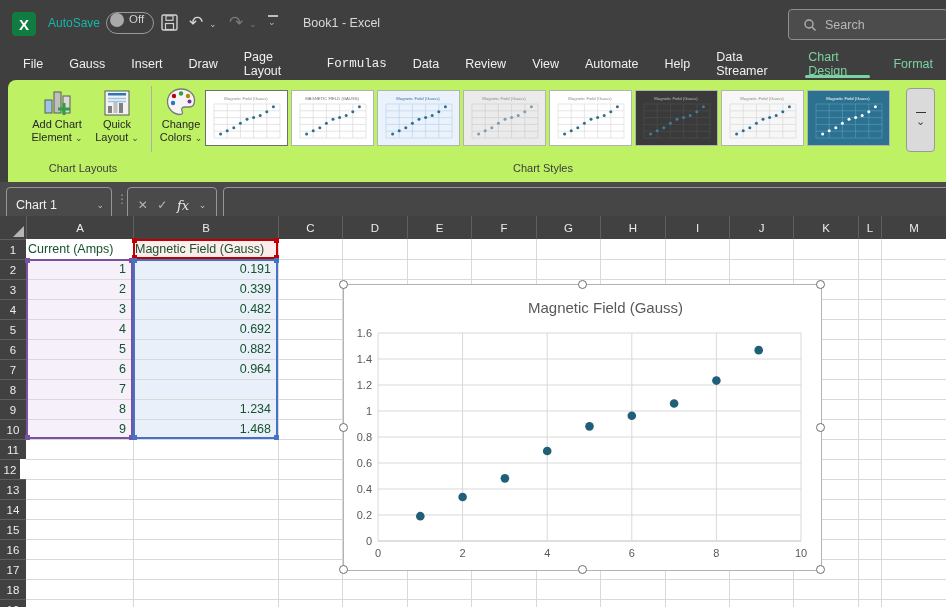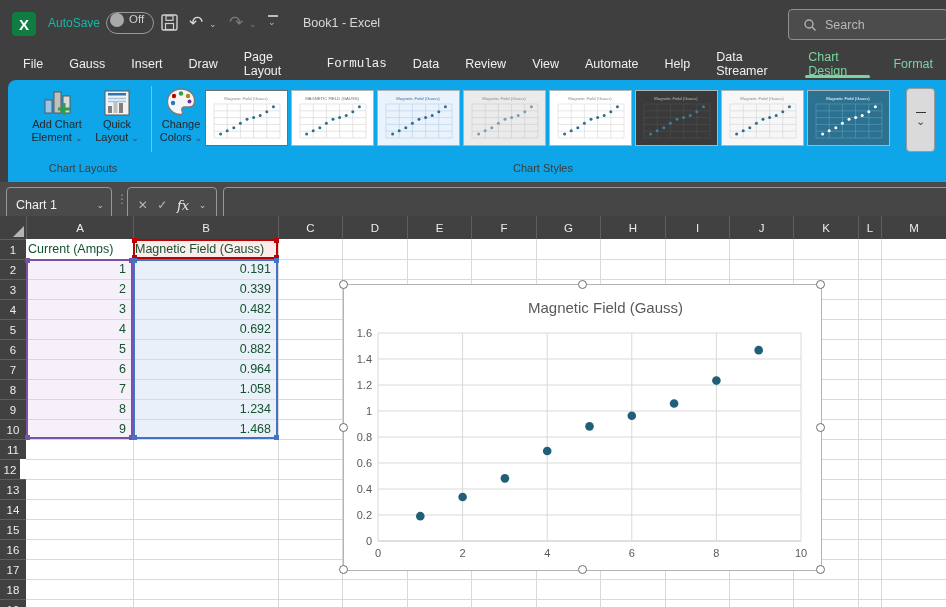--- a/index.html
+++ b/index.html
@@ -19,21 +19,21 @@
   .qat-chev{color:#bdbdbd;font-size:9px;top:19px;}
   #workbook-title{left:303px;top:16px;color:#d9d9d9;font-size:12.5px;}
   #search-box{left:788px;top:9px;width:158px;height:29px;background:#4c4c4c;border:1px solid #8f8f8f;
     border-radius:4px;display:flex;align-items:center;color:#b8b8b8;font-size:12.5px;}
   
   #tab-row{left:10px;top:47px;height:33px;display:flex;align-items:center;}
   .tab{color:#f0f0f0;font-size:12.5px;padding:0 13px;height:33px;display:flex;align-items:center;position:relative;}
   .tab.contextual{color:#7bd3a2;}
   .tab.active::after{content:"";position:absolute;left:10px;right:10px;bottom:2px;height:3px;background:#7bd3a2;border-radius:2px;}
   
-  #ribbon{left:8px;top:80px;width:938px;height:102px;background:#0ea5e9;border-radius:8px 0 0 0;}
+  #ribbon{left:8px;top:80px;width:938px;height:102px;background:#bef264;border-radius:8px 0 0 0;}
   .rb-button{position:absolute;display:flex;flex-direction:column;align-items:center;}
   .rb-label{font-size:11px;color:#262626;line-height:13px;text-align:center;}
   .chev{font-size:9px;color:#444;}
   .rb-divider{position:absolute;width:1px;background:#aeaeae;}
   .group-label{position:absolute;top:82px;font-size:11px;color:#3c3c3c;text-align:center;}
   #gallery{position:absolute;left:197px;top:10px;height:58px;display:flex;gap:3px;}
   .thumb{width:83px;height:56px;border:1px solid #b3b3b3;background:#fff;box-sizing:border-box;}
   .thumb.selected{border:1.6px solid #6e6e6e;}
   #gallery-more{position:absolute;left:898px;top:8px;width:27px;height:62px;border:1px solid #9a9a9a;
     border-radius:4px;background:#dadada;display:flex;flex-direction:column;align-items:center;justify-content:center;color:#333;}
@@ -458,21 +458,20 @@
     <div class="cell-text num" style="left: 135px; top: 63px; width: 141px; height: 20px;">0.339</div>
     <div class="cell-text num" style="left: 28px; top: 83px; width: 103px; height: 20px;">3</div>
     <div class="cell-text num" style="left: 135px; top: 83px; width: 141px; height: 20px;">0.482</div>
     <div class="cell-text num" style="left: 28px; top: 103px; width: 103px; height: 20px;">4</div>
     <div class="cell-text num" style="left: 135px; top: 103px; width: 141px; height: 20px;">0.692</div>
     <div class="cell-text num" style="left: 28px; top: 123px; width: 103px; height: 20px;">5</div>
     <div class="cell-text num" style="left: 135px; top: 123px; width: 141px; height: 20px;">0.882</div>
     <div class="cell-text num" style="left: 28px; top: 143px; width: 103px; height: 20px;">6</div>
     <div class="cell-text num" style="left: 135px; top: 143px; width: 141px; height: 20px;">0.964</div>
     <div class="cell-text num" style="left: 28px; top: 163px; width: 103px; height: 20px;">7</div>
-    <div class="cell-text num" style="left: 135px; top: 163px; width: 141px; height: 20px;">1.058</div>
     <div class="cell-text num" style="left: 28px; top: 183px; width: 103px; height: 20px;">8</div>
     <div class="cell-text num" style="left: 135px; top: 183px; width: 141px; height: 20px;">1.234</div>
     <div class="cell-text num" style="left: 28px; top: 203px; width: 103px; height: 20px;">9</div>
     <div class="cell-text num" style="left: 135px; top: 203px; width: 141px; height: 20px;">1.468</div>
   </div>
 
 <div id="chart" class="abs">
   <svg id="chart-svg" width="477" height="285">
       <text x="261.5" y="28" text-anchor="middle" font-size="15" fill="#595959">Magnetic Field (Gauss)</text>
       <line x1="34" x2="457" y1="256" y2="256" stroke="#bfbfbf" stroke-width="1"></line>

